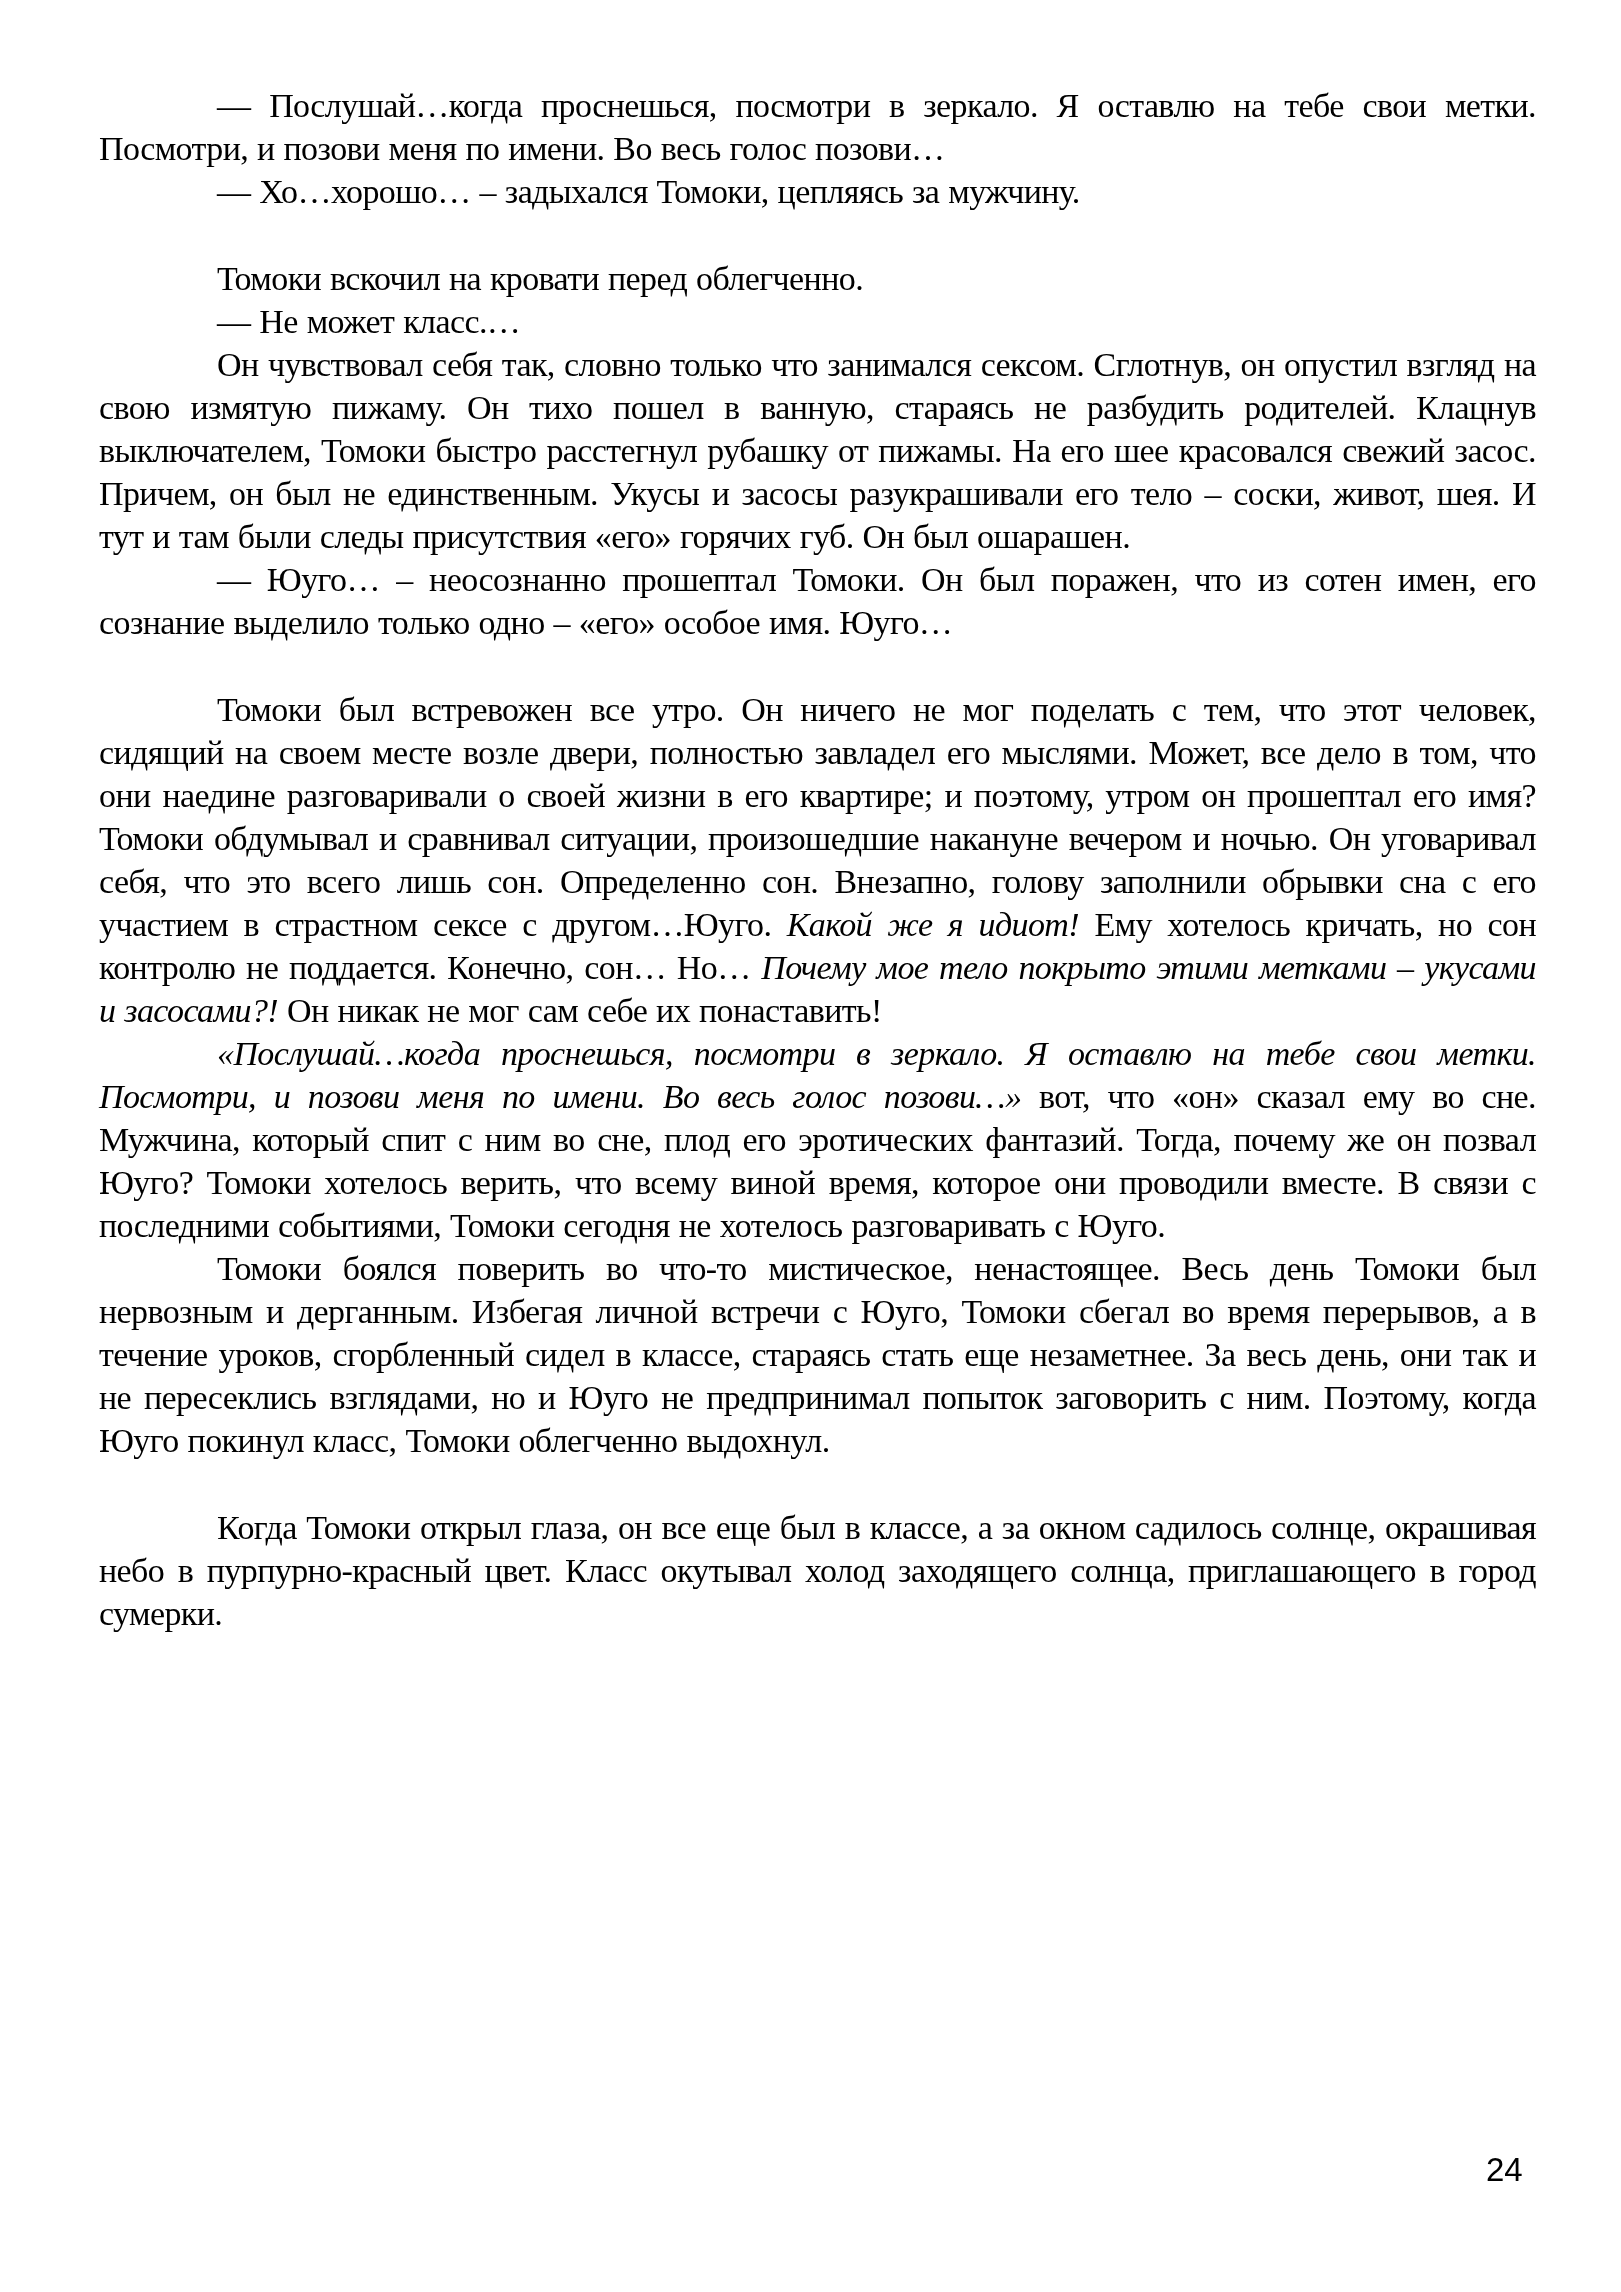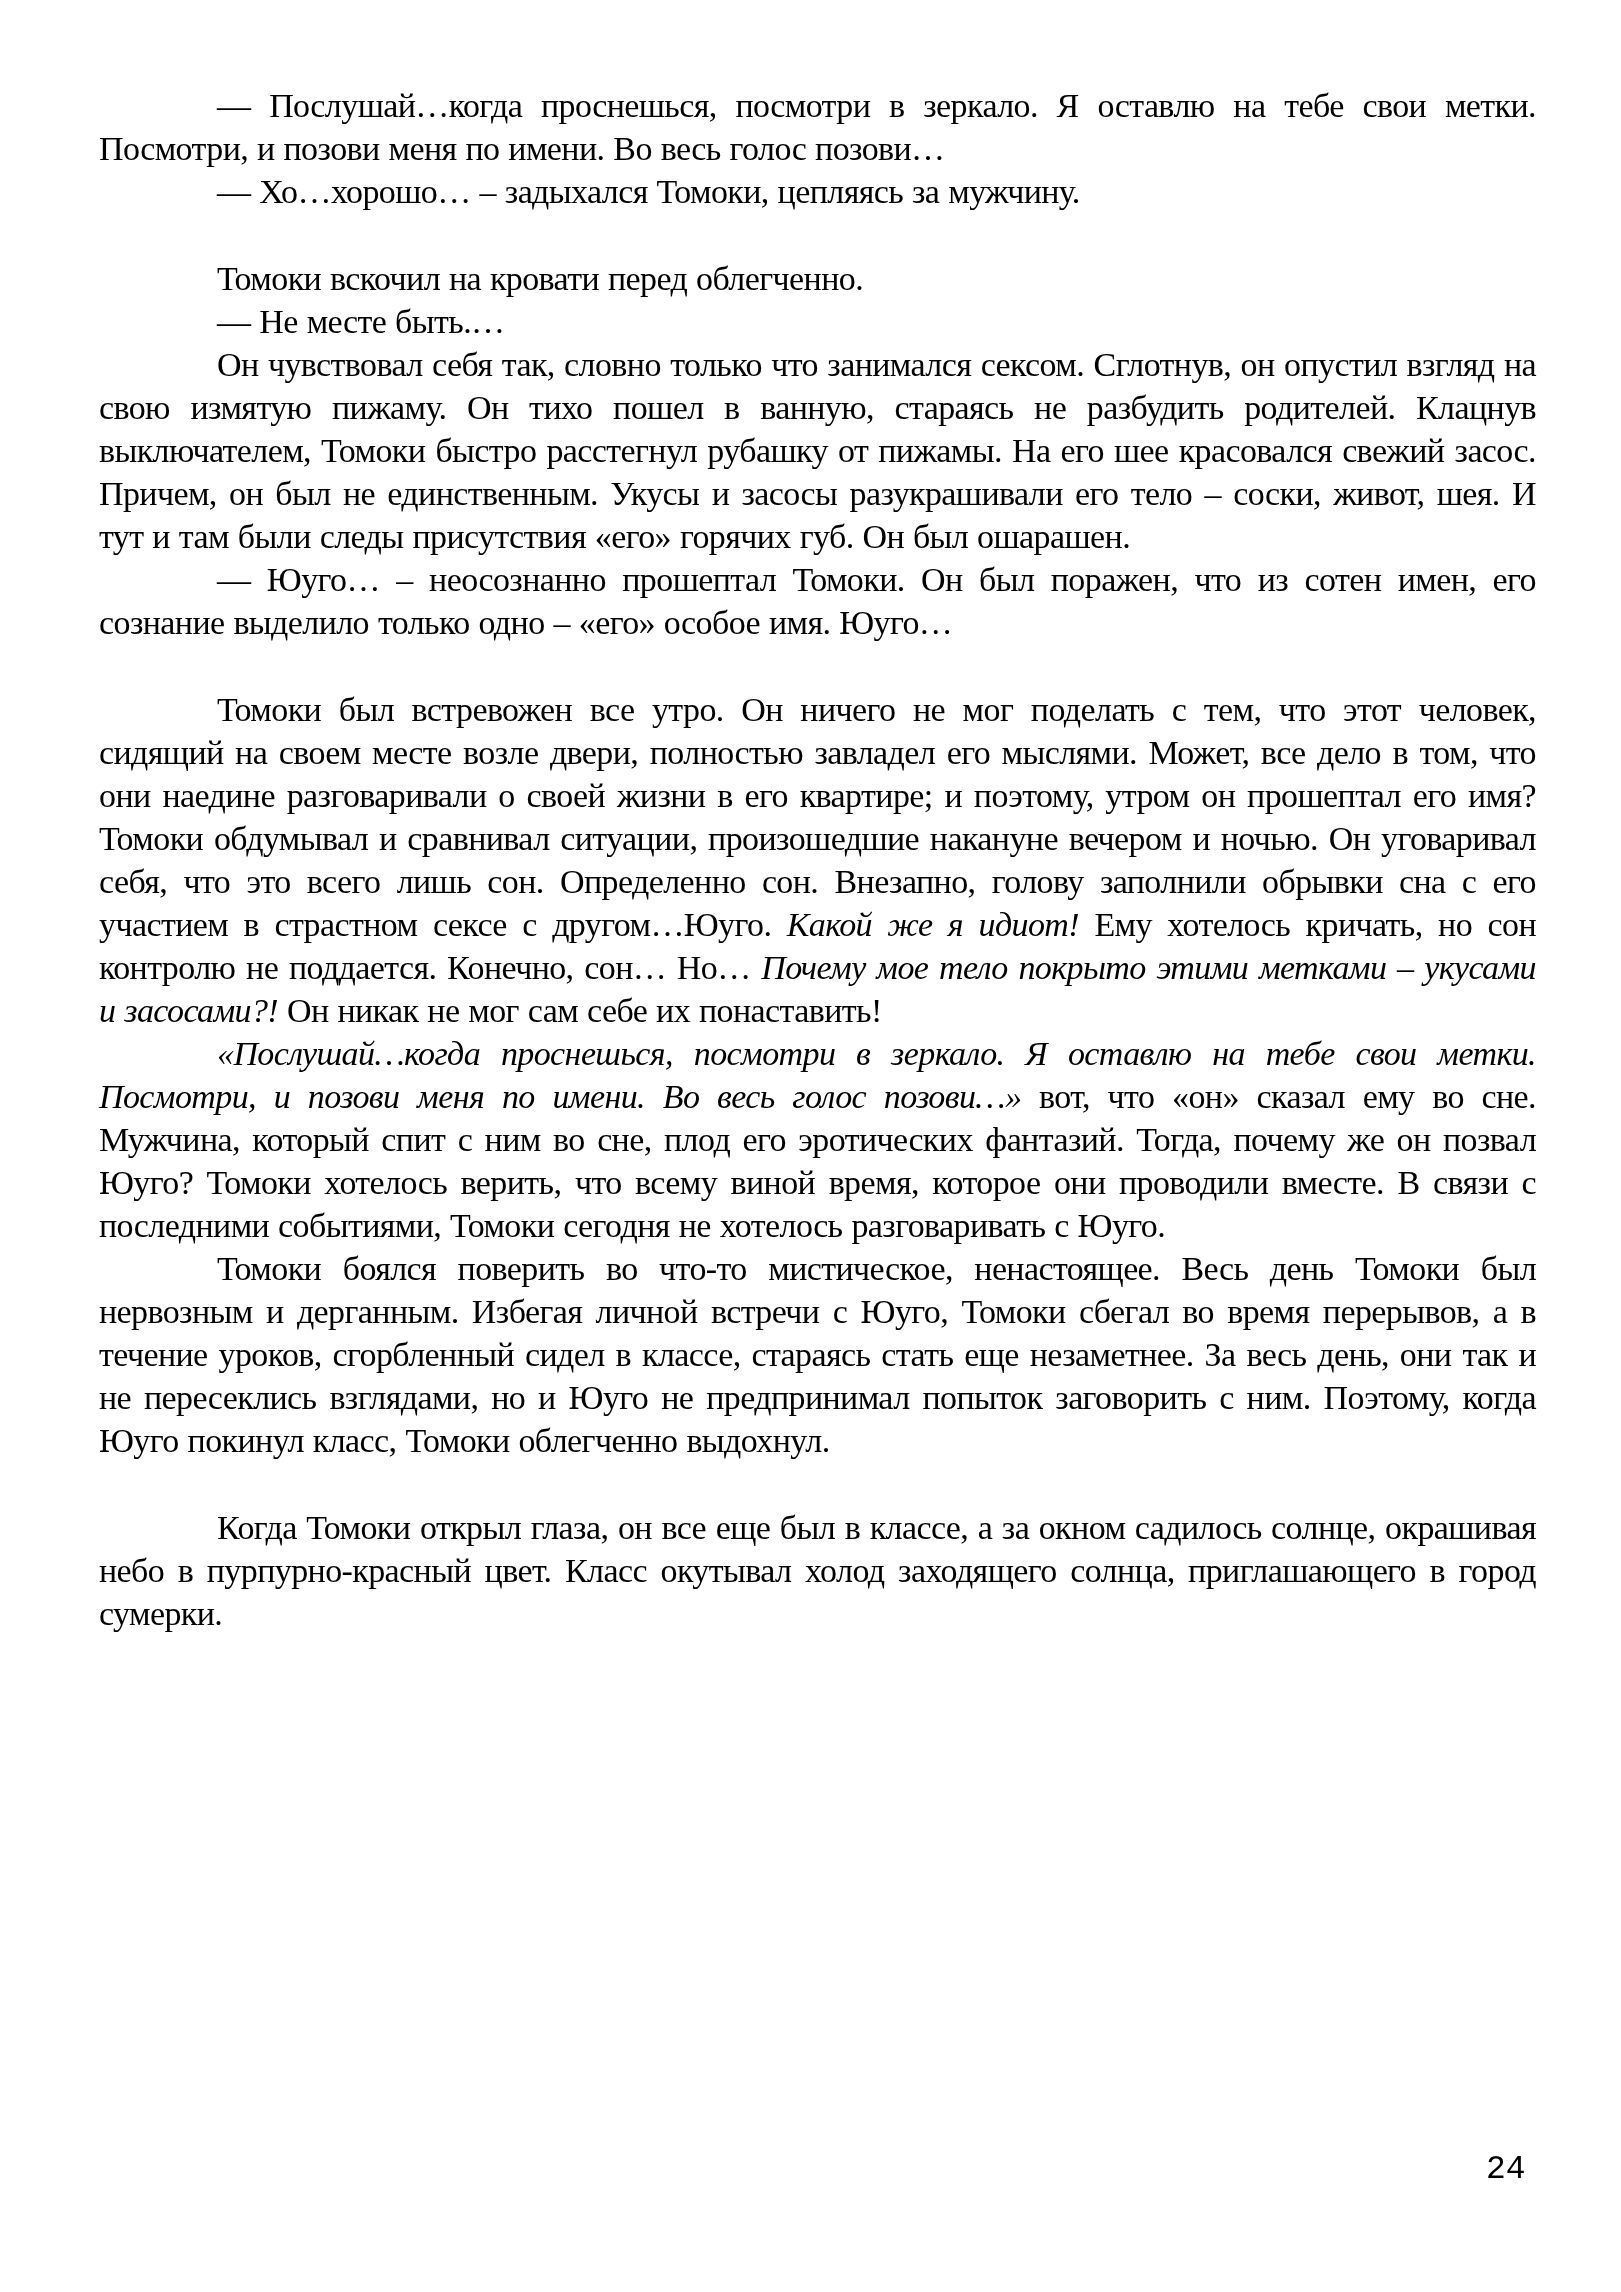--- a/index.html
+++ b/index.html
@@ -16,32 +16,32 @@
     text-align: justify; text-align-last: left;
     text-indent: 118px;
     letter-spacing: -0.6px;
     word-spacing: 1px;
   }
   .gap { height: 44px; }
   em { font-style: italic; }
   em.b { font-weight: normal; font-style: italic; }
   .page-number {
     position: absolute; left: 1486px; top: 2151px;
-    font-size: 33px; font-family: Liberation Mono, monospace;
+    font-size: 33px; font-family: Liberation Sans, sans-serif;
   }
 </style>
 </head>
 <body>
 
 <div class="page">
   <p class="p"><span>— Послушай…когда проснешься, посмотри в зеркало. Я оставлю на тебе свои метки. Посмотри, и позови меня по имени. Во весь голос позови…</span></p>
   <p class="p"><span>— Хо…хорошо… – задыхался Томоки, цепляясь за мужчину.</span></p>
   <div class="gap"></div>
   <p class="p"><span>Томоки вскочил на кровати перед облегченно.</span></p>
-  <p class="p"><span>— Не месте быть.…</span></p>
+  <p class="p"><span>— Не может класс.…</span></p>
   <p class="p"><span>Он чувствовал себя так, словно только что занимался сексом. Сглотнув, он опустил взгляд на свою измятую пижаму. Он тихо пошел в ванную, стараясь не разбудить родителей. Клацнув выключателем, Томоки быстро расстегнул рубашку от пижамы. На его шее красовался свежий засос. Причем, он был не единственным. Укусы и засосы разукрашивали его тело – соски, живот, шея. И тут и там были следы присутствия «его» горячих губ. Он был ошарашен.</span></p>
   <p class="p"><span>— Юуго… – неосознанно прошептал Томоки. Он был поражен, что из сотен имен, его сознание выделило только одно – «его» особое имя. Юуго…</span></p>
   <div class="gap"></div>
   <p class="p"><span>Томоки был встревожен все утро. Он ничего не мог поделать с тем, что этот человек, сидящий на своем месте возле двери, полностью завладел его мыслями. Может, все дело в том, что они наедине разговаривали о своей жизни в его квартире; и поэтому, утром он прошептал его имя? Томоки обдумывал и сравнивал ситуации, произошедшие накануне вечером и ночью. Он уговаривал себя, что это всего лишь сон. Определенно сон. Внезапно, голову заполнили обрывки сна с его участием в страстном сексе с другом…Юуго. </span><em class="b">Какой же я идиот!</em><span> Ему хотелось кричать, но сон контролю не поддается. Конечно, сон… Но… </span><em class="b">Почему мое тело покрыто этими метками – укусами и засосами?!</em><span> Он никак не мог сам себе их понаставить!</span></p>
   <p class="p"><em class="b">«Послушай…когда проснешься, посмотри в зеркало. Я оставлю на тебе свои метки. Посмотри, и позови меня по имени. Во весь голос позови…»</em><span> вот, что «он» сказал ему во сне. Мужчина, который спит с ним во сне, плод его эротических фантазий. Тогда, почему же он позвал Юуго? Томоки хотелось верить, что всему виной время, которое они проводили вместе. В связи с последними событиями, Томоки сегодня не хотелось разговаривать с Юуго.</span></p>
   <p class="p"><span>Томоки боялся поверить во что-то мистическое, ненастоящее. Весь день Томоки был нервозным и дерганным. Избегая личной встречи с Юуго, Томоки сбегал во время перерывов, а в течение уроков, сгорбленный сидел в классе, стараясь стать еще незаметнее. За весь день, они так и не пересеклись взглядами, но и Юуго не предпринимал попыток заговорить с ним. Поэтому, когда Юуго покинул класс, Томоки облегченно выдохнул.</span></p>
   <div class="gap"></div>
   <p class="p"><span>Когда Томоки открыл глаза, он все еще был в классе, а за окном садилось солнце, окрашивая небо в пурпурно-красный цвет. Класс окутывал холод заходящего солнца, приглашающего в город сумерки.</span></p>
 </div>
 

